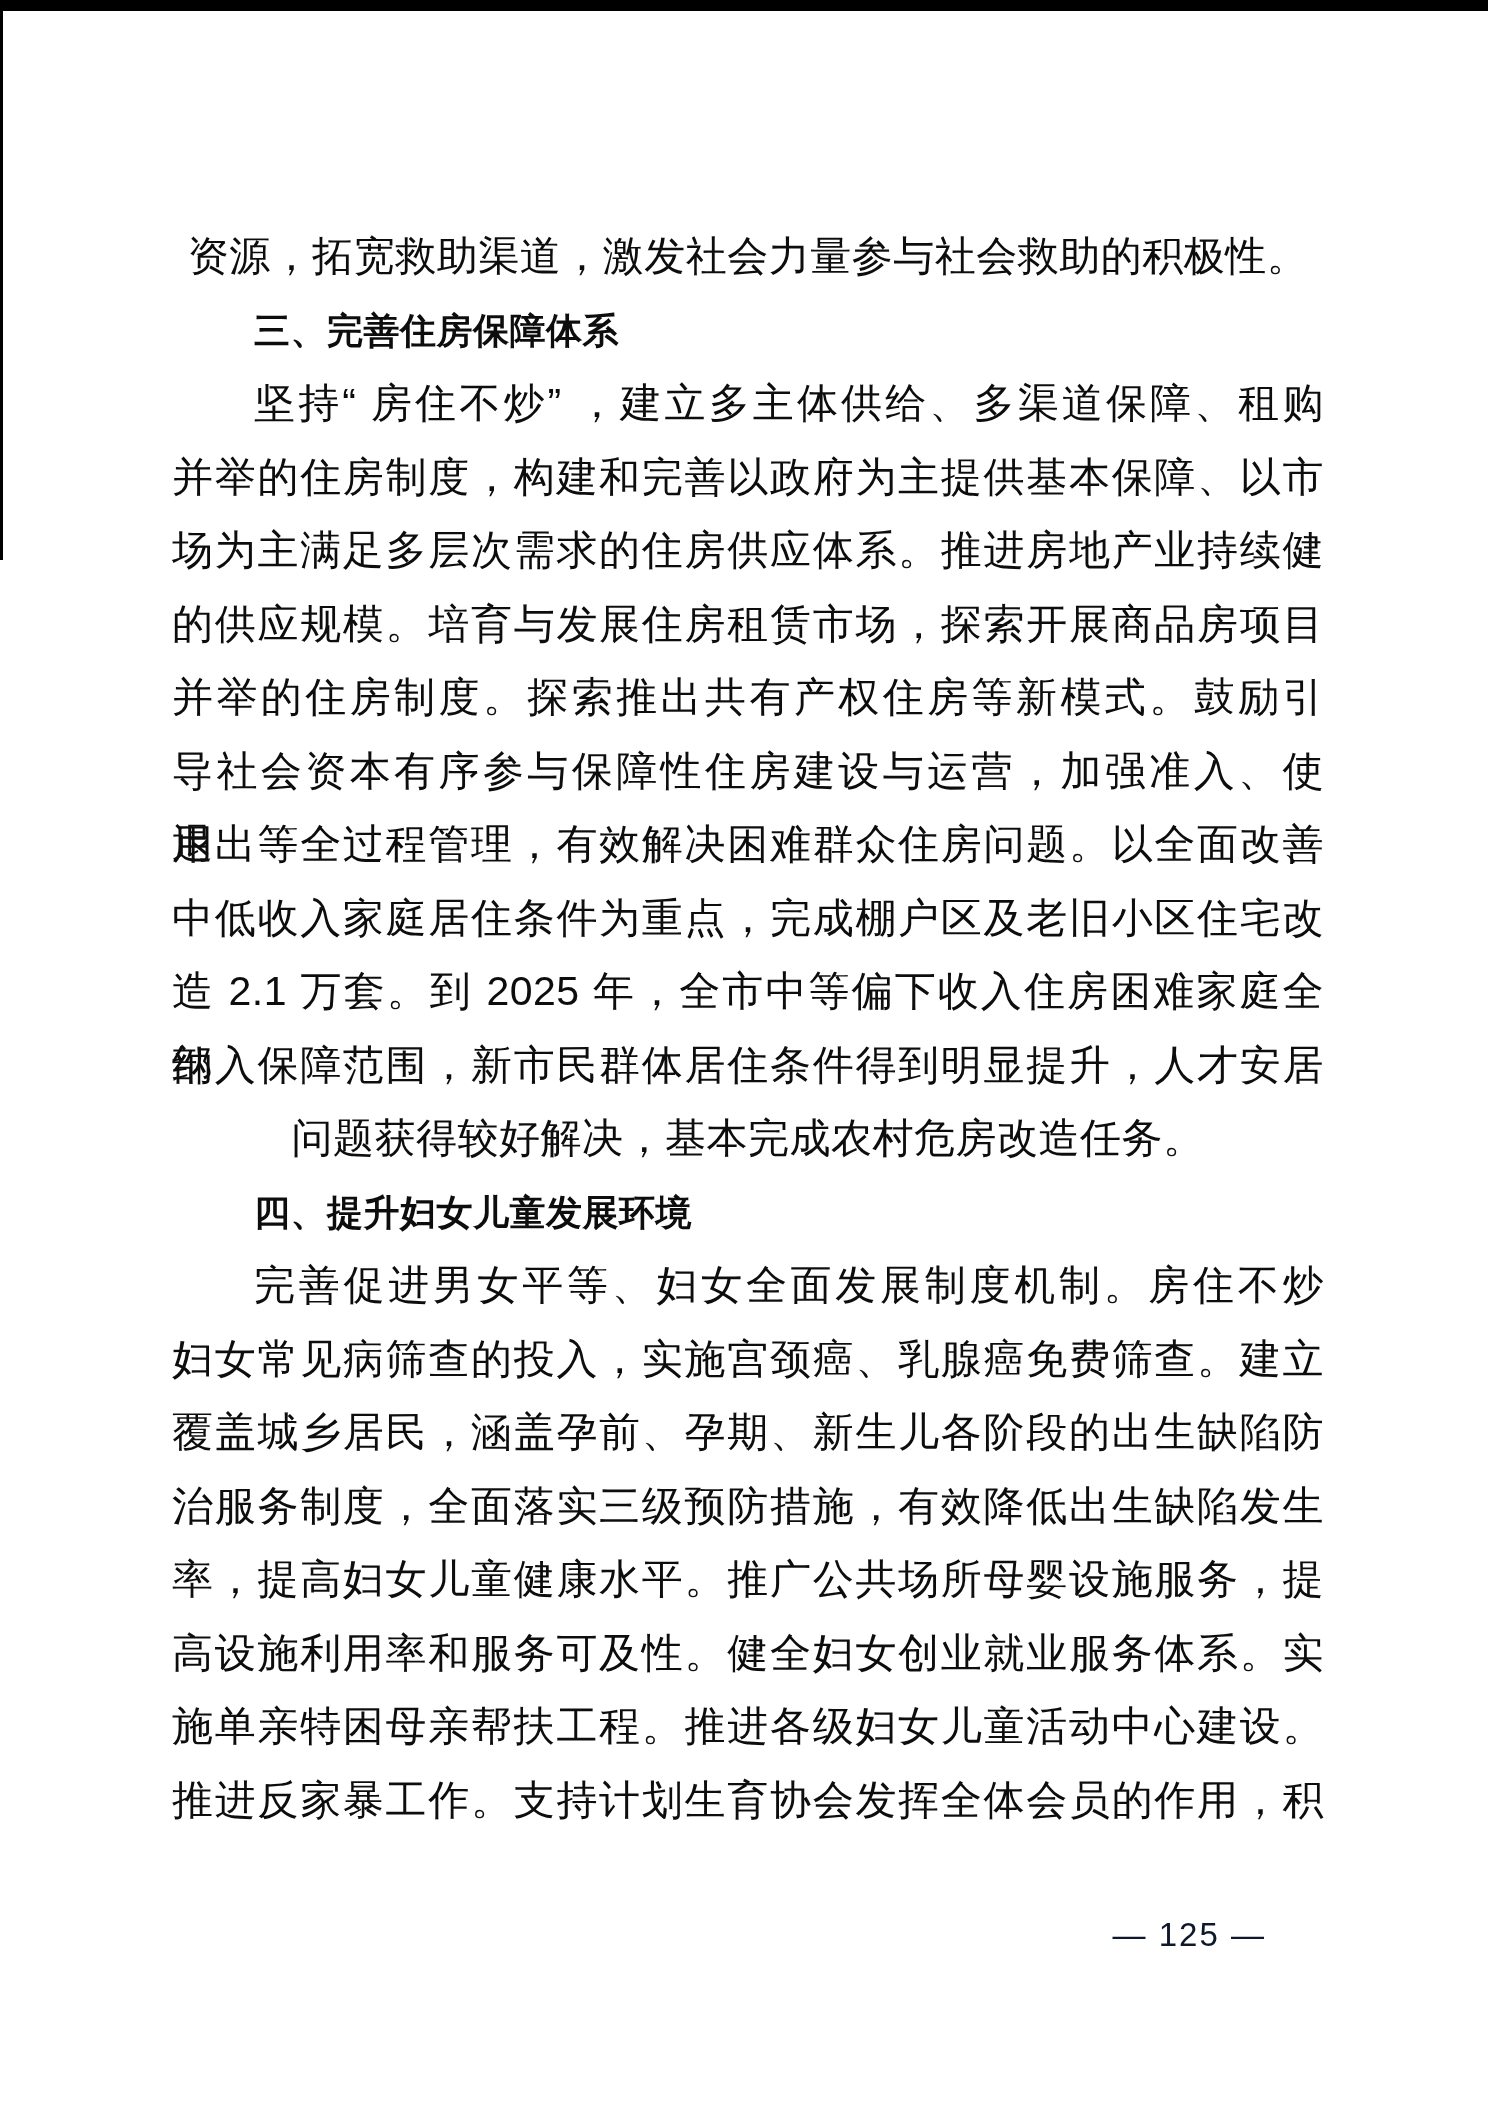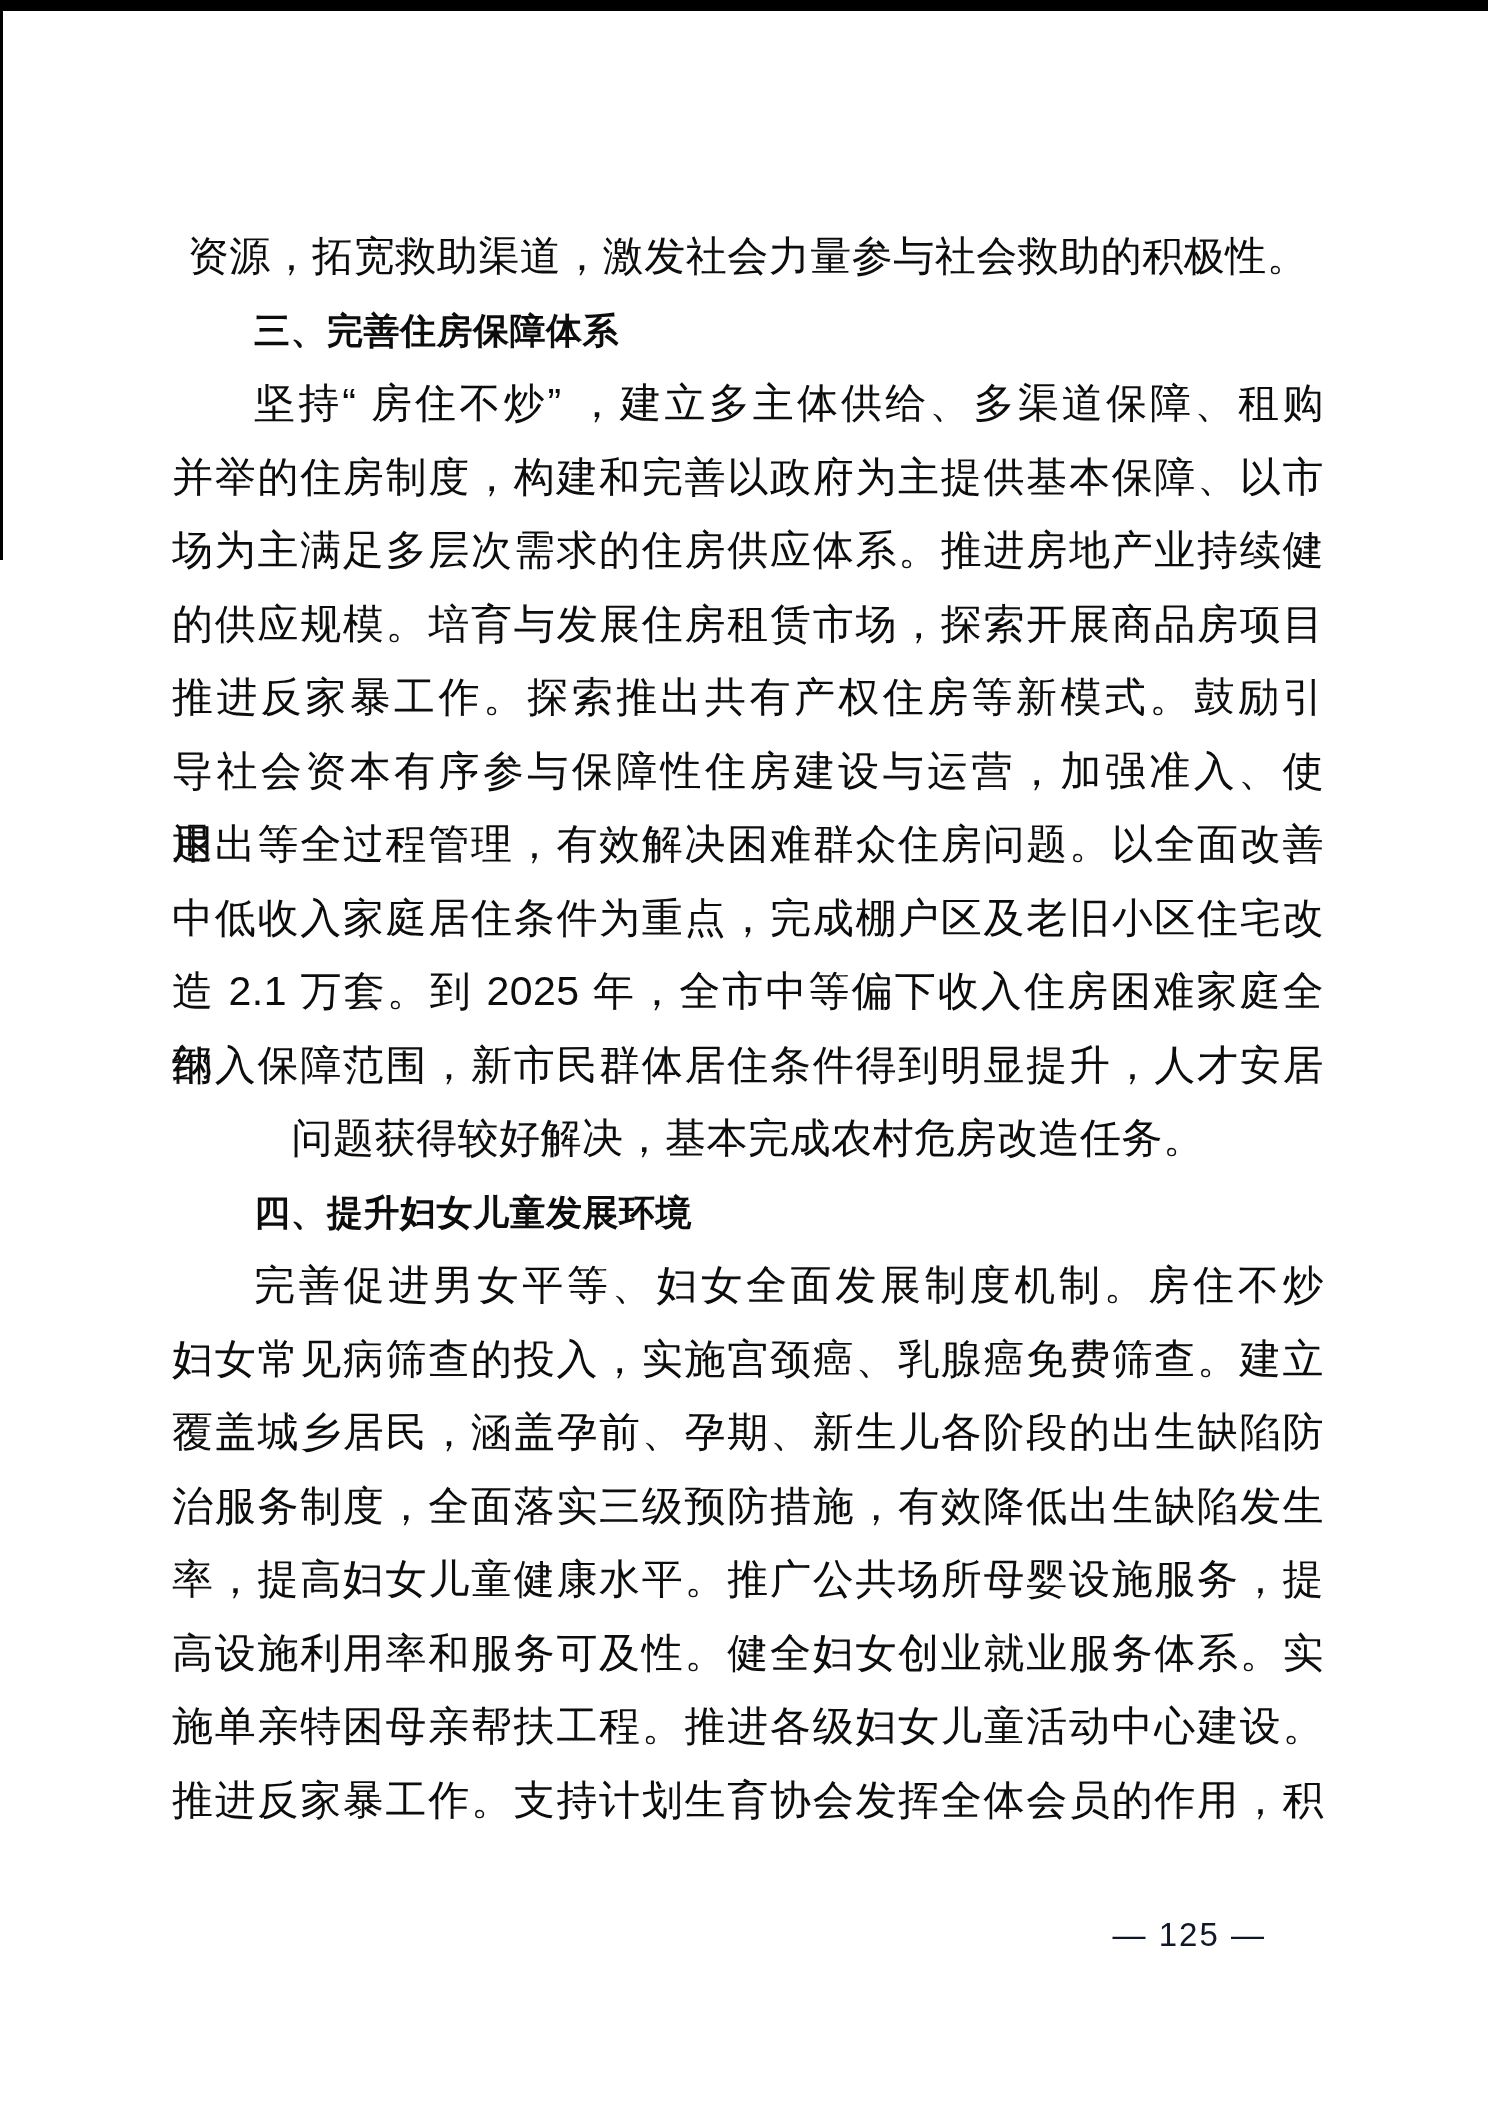--- a/index.html
+++ b/index.html
@@ -59,21 +59,21 @@
   <div class="edge-top"></div>
   <div class="edge-left"></div>
 
   <div class="textblock">
     <div class="line">资源，拓宽救助渠道，激发社会力量参与社会救助的积极性。</div>
     <div class="line heading">三、完善住房保障体系</div>
     <div class="line j ind">坚持“ 房住不炒” ，建立多主体供给、多渠道保障、租购</div>
     <div class="line j">并举的住房制度，构建和完善以政府为主提供基本保障、以市</div>
     <div class="line j">场为主满足多层次需求的住房供应体系。推进房地产业持续健</div>
     <div class="line j">的供应规模。培育与发展住房租赁市场，探索开展商品房项目</div>
-    <div class="line j">推进反家暴工作。探索推出共有产权住房等新模式。鼓励引</div>
+    <div class="line j">并举的住房制度。探索推出共有产权住房等新模式。鼓励引</div>
     <div class="line j">导社会资本有序参与保障性住房建设与运营，加强准入、使用、</div>
     <div class="line j">退出等全过程管理，有效解决困难群众住房问题。以全面改善</div>
     <div class="line j">中低收入家庭居住条件为重点，完成棚户区及老旧小区住宅改</div>
     <div class="line j">造 2.1 万套。到 2025 年，全市中等偏下收入住房困难家庭全部</div>
     <div class="line j">纳入保障范围，新市民群体居住条件得到明显提升，人才安居</div>
     <div class="line">问题获得较好解决，基本完成农村危房改造任务。</div>
     <div class="line heading">四、提升妇女儿童发展环境</div>
     <div class="line j ind">完善促进男女平等、妇女全面发展制度机制。房住不炒</div>
     <div class="line j">妇女常见病筛查的投入，实施宫颈癌、乳腺癌免费筛查。建立</div>
     <div class="line j">覆盖城乡居民，涵盖孕前、孕期、新生儿各阶段的出生缺陷防</div>

